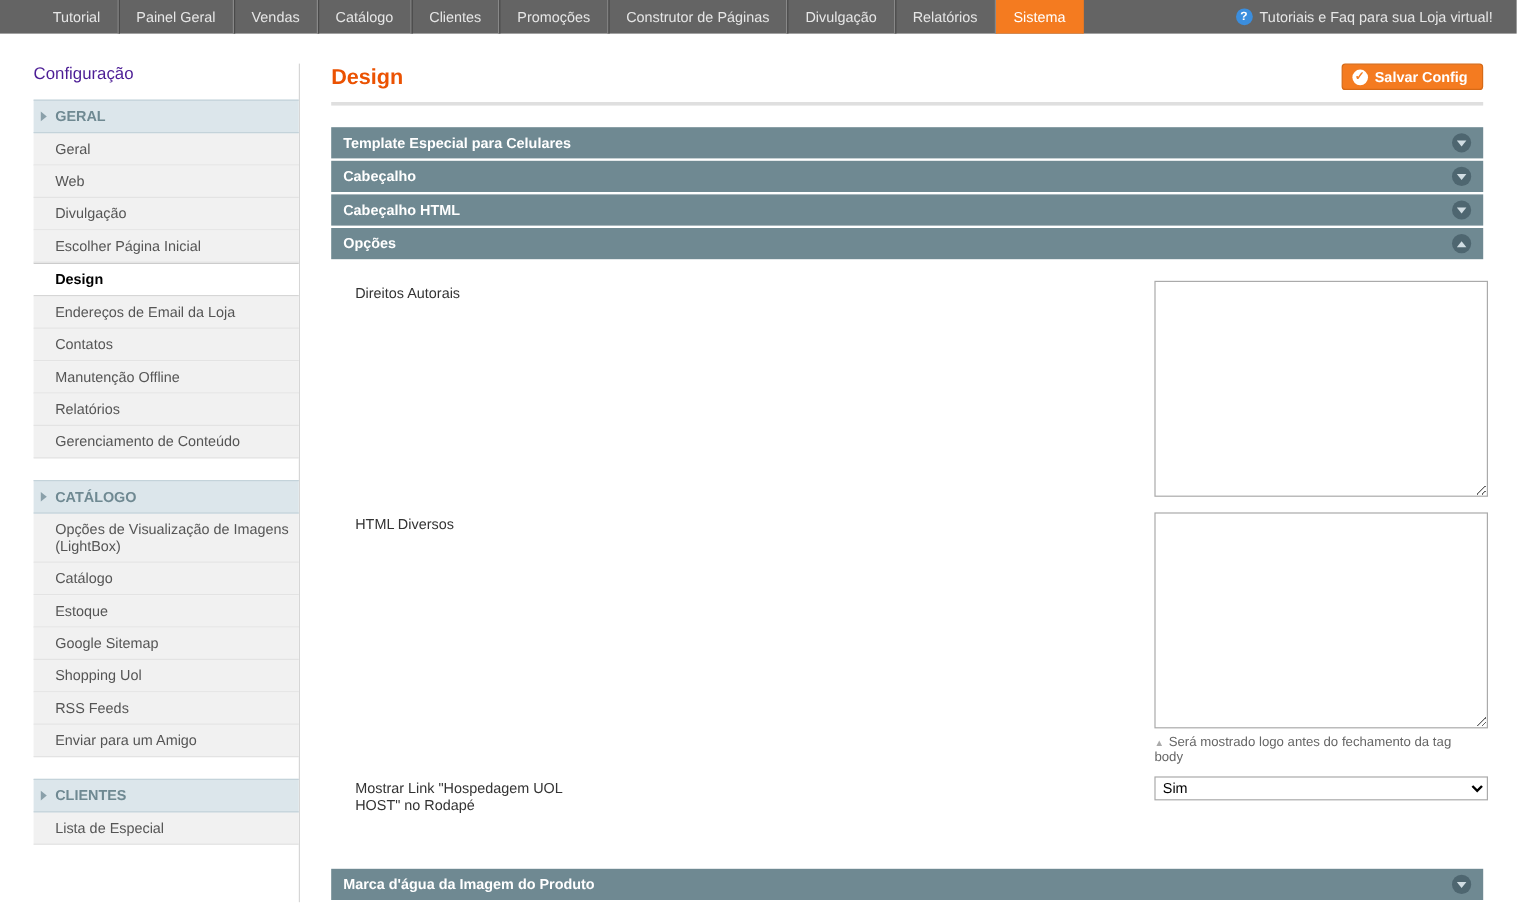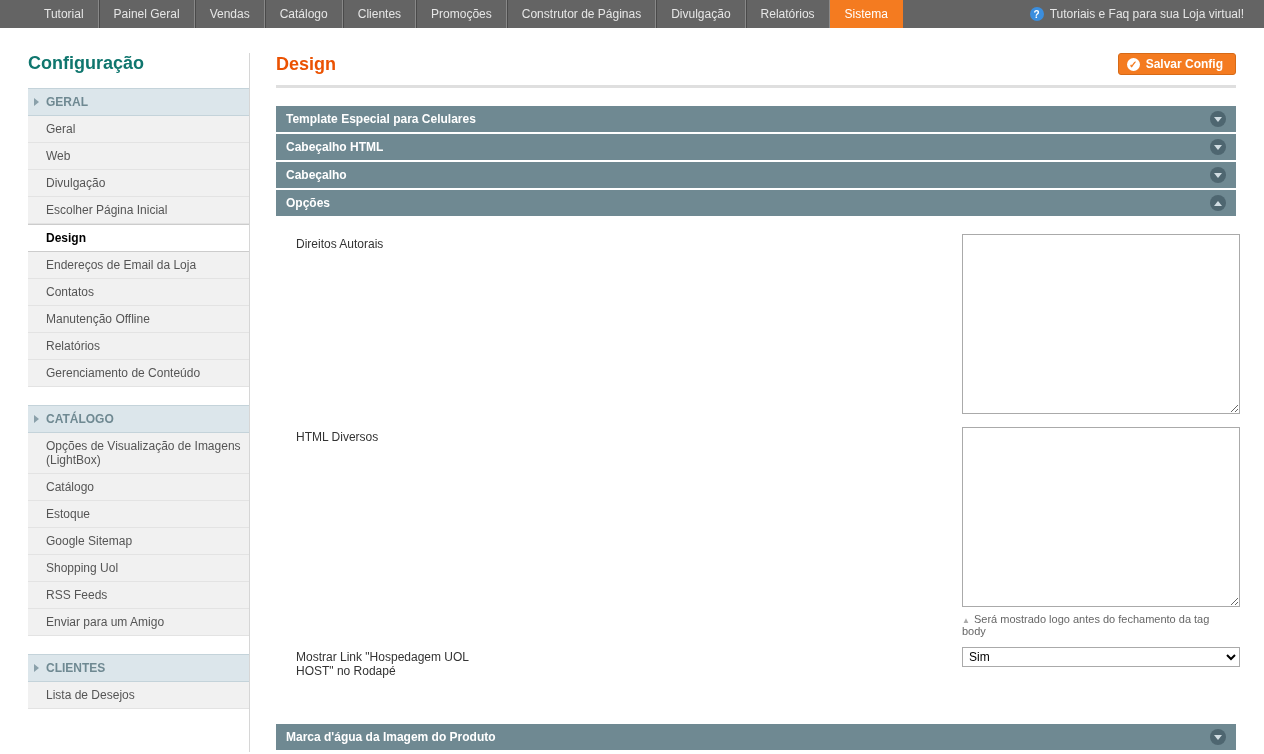--- a/index.html
+++ b/index.html
@@ -11,21 +11,21 @@
 .topnav-item:first-child { border-left: none; }
 .topnav-item.active { background: #f47b20; color: #fff; font-weight: normal; border-left: 1px solid #f47b20; border-right: 1px solid #f47b20; }
 .topnav-spacer { flex: 1; }
 .topnav-help { display: flex; align-items: center; color: #e6e6e6; padding: 0 20px; cursor: pointer; gap: 6px; }
 .help-icon { width: 14px; height: 14px; border-radius: 50%; background: #3b8ede; color: #fff; display: inline-flex; align-items: center; justify-content: center; font-size: 10px; font-weight: bold; }
 
 .page-wrap { display: flex; padding: 25px 28px 0 28px; gap: 0; }
 
 
 .sidebar { width: 222px; border-right: 1px solid #d6d6d6; padding-right: 0; }
-.sidebar h2 { font-size: 18px; font-weight: bold; color: #0f766e; margin-bottom: 14px; padding-left: 0; }
+.sidebar h2 { font-size: 14px; font-weight: normal; color: #4c1d95; margin-bottom: 14px; padding-left: 0; }
 .side-section-header { background: #dce6eb; color: #6f8992; font-weight: bold; padding: 6px 8px 6px 18px; border-top: 1px solid #c4d3da; border-bottom: 1px solid #c4d3da; position: relative; }
 .side-section-header::before { content: ""; position: absolute; left: 6px; top: 50%; transform: translateY(-50%); border-left: 5px solid #8aa0aa; border-top: 4px solid transparent; border-bottom: 4px solid transparent; }
 .side-item { background: #f1f1f1; color: #555; padding: 6px 8px 6px 18px; border-bottom: 1px solid #e3e3e3; cursor: pointer; }
 .side-item.active { color: #000; font-weight: bold; background: #fff; border-top: 1px solid #ccc; border-bottom: 1px solid #ccc; }
 
 
 .content { flex: 1; padding-left: 26px; }
 .content-head { display: flex; align-items: center; justify-content: space-between; margin-bottom: 10px; }
 .content-head h1 { color: #eb5202; font-size: 18px; font-weight: bold; }
 .save-btn { background: #f47b20; color: #fff; border: 1px solid #d66a17; border-radius: 3px; padding: 3px 12px 3px 8px; font-size: 12px; font-weight: bold; cursor: pointer; display: inline-flex; align-items: center; gap: 6px; }
@@ -92,21 +92,21 @@
     <div class="side-item">Catálogo</div>
     <div class="side-item">Estoque</div>
     <div class="side-item">Google Sitemap</div>
     <div class="side-item">Shopping Uol</div>
     <div class="side-item">RSS Feeds</div>
     <div class="side-item">Enviar para um Amigo</div>
 
     <div style="height:18px;"></div>
 
     <div class="side-section-header">CLIENTES</div>
-    <div class="side-item">Lista de Desejos</div>
+    <div class="side-item">Lista de Especial</div>
 
     <div style="height:18px;"></div>
 
   </div>
 
   <div class="content">
     <div class="content-head">
       <h1>Design</h1>
       <button class="save-btn">
         <span class="check-icon">✓</span>
@@ -117,28 +117,28 @@
 
     <div class="acc">
       <div class="acc-head">
         <span>Template Especial para Celulares</span>
         <span class="acc-toggle"></span>
       </div>
     </div>
 
     <div class="acc">
       <div class="acc-head">
-        <span>Cabeçalho HTML</span>
+        <span>Cabeçalho</span>
         <span class="acc-toggle"></span>
       </div>
     </div>
 
     <div class="acc">
       <div class="acc-head">
-        <span>Cabeçalho</span>
+        <span>Cabeçalho HTML</span>
         <span class="acc-toggle"></span>
       </div>
     </div>
 
     <div class="acc open">
       <div class="acc-head">
         <span>Opções</span>
         <span class="acc-toggle"></span>
       </div>
       <div class="acc-body">

